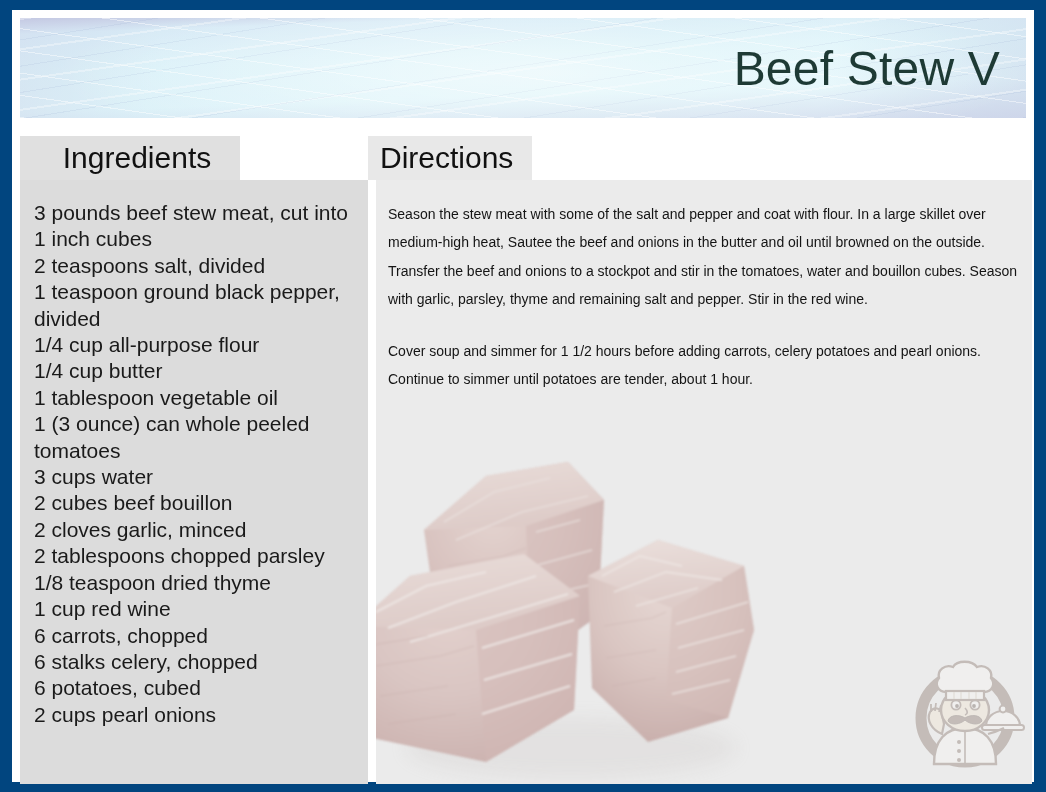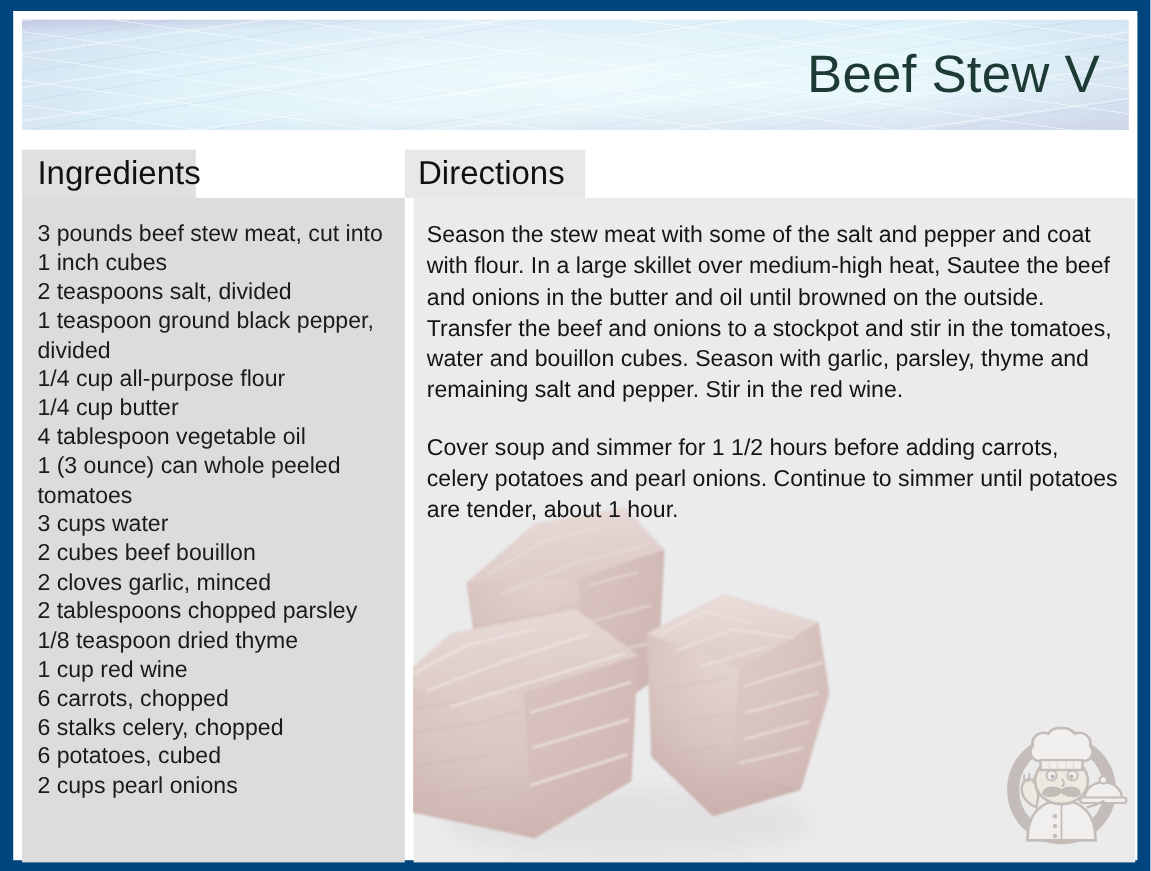--- a/index.html
+++ b/index.html
@@ -108,23 +108,24 @@
   .tab-label {
     font-size: 30px;
     font-weight: 400;
     color: #111111;
     line-height: 1;
     white-space: nowrap;
   }
   #tab-ingredients {
     left: 8px;
     top: 126px;
-    width: 158px;
+    width: 220px;
     height: 44px;
     padding-left: 14px;
+    justify-content: center;
   }
   #tab-directions {
     left: 356px;
     top: 126px;
     width: 164px;
     height: 44px;
     background: #e8e8e8;
     padding-left: 12px;
   }
 
@@ -166,21 +167,21 @@
   }
 
   
   .directions-body {
     position: relative;
     z-index: 3;
     margin: 0;
   }
   .directions-body p {
     margin: 0 0 24px 0;
-    font-size: 21px;
+    font-size: 14px;
     line-height: 28.3px;
     color: #141414;
   }
   .directions-body p:last-child {
     margin-bottom: 0;
   }
 
   
   .beef-photo {
     position: absolute;
@@ -225,21 +226,21 @@
       <span class="tab-label">Directions</span>
     </div>
 
     <div class="panel" id="panel-ingredients">
       <ul class="ingredients-list" id="ingredients-list">
           <li>3 pounds beef stew meat, cut into 1 inch cubes</li>
           <li>2 teaspoons salt, divided</li>
           <li>1 teaspoon ground black pepper, divided</li>
           <li>1/4 cup all-purpose flour</li>
           <li>1/4 cup butter</li>
-          <li>4 tablespoon vegetable oil</li>
+          <li>1 tablespoon vegetable oil</li>
           <li>1 (3 ounce) can whole peeled tomatoes</li>
           <li>3 cups water</li>
           <li>2 cubes beef bouillon</li>
           <li>2 cloves garlic, minced</li>
           <li>2 tablespoons chopped parsley</li>
           <li>1/8 teaspoon dried thyme</li>
           <li>1 cup red wine</li>
           <li>6 carrots, chopped</li>
           <li>6 stalks celery, chopped</li>
           <li>6 potatoes, cubed</li>

